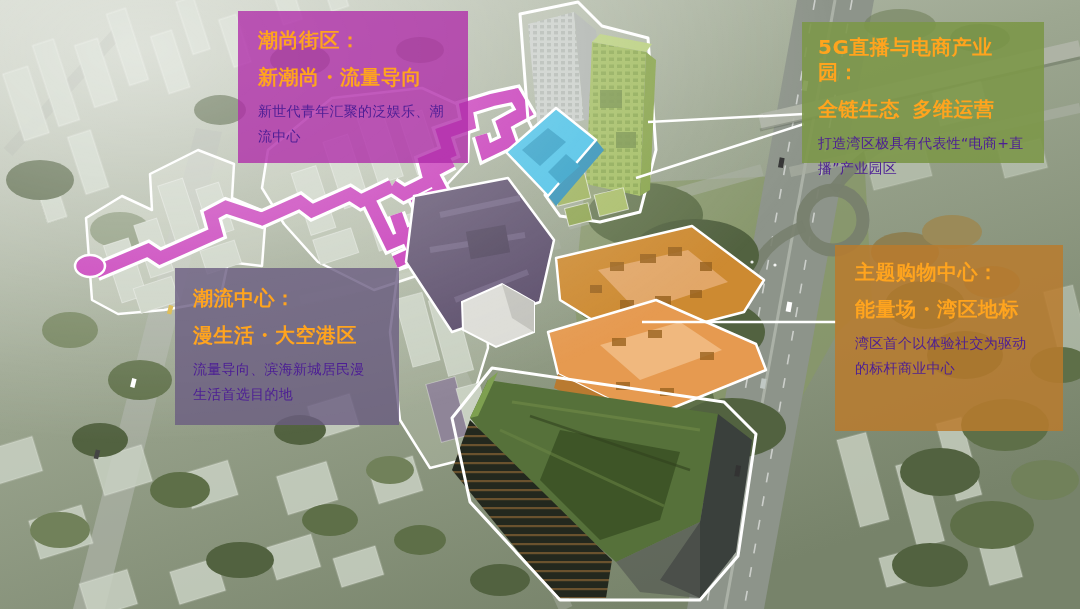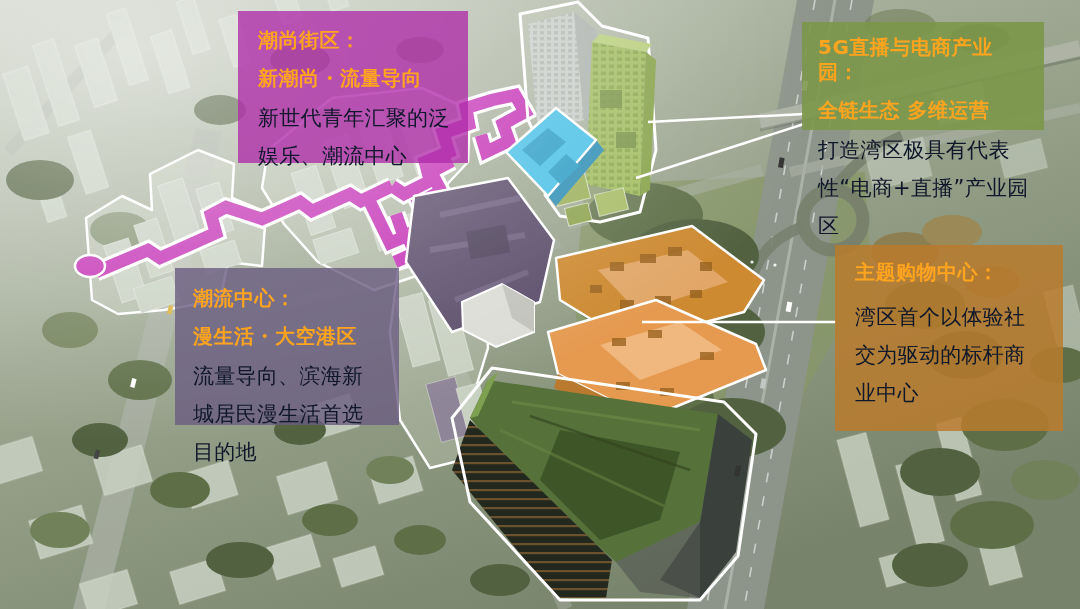--- a/index.html
+++ b/index.html
@@ -8,26 +8,26 @@
     font-family:"DejaVu Sans",sans-serif;background:#9aa48e;
   }
   #scene{position:absolute;left:0;top:0;width:1080px;height:609px;display:block;}
   .callout{
     position:absolute;box-sizing:border-box;z-index:5;
   }
   .callout .t1,.callout .t2{
     font-size:20px;font-weight:700;line-height:1.25;letter-spacing:.5px;
   }
   .callout .t1{margin-bottom:13px;}
-  .callout .t2{margin-bottom:8px;}
+  .callout .t2{margin-bottom:8px;font-family:Liberation Mono, monospace;}
   .callout .bd{
-    font-size:21px;color:#0f172a;line-height:1.82;letter-spacing:.3px;
+    font-size:14px;color:#4c1d95;line-height:1.82;letter-spacing:.3px;
   }
   #callout-fashion{left:238px;top:11px;width:230px;height:152px;padding:17px 16px 16px 20px;}
-  #callout-5g{left:802px;top:22px;width:242px;height:108px;padding:13px 14px 0 16px;}
+  #callout-5g{left:802px;top:22px;width:242px;height:141px;padding:13px 14px 0 16px;}
   #callout-art{left:175px;top:268px;width:224px;height:157px;padding:18px 26px 0 18px;}
   #callout-mall{left:835px;top:245px;width:228px;height:186px;padding:15px 32px 0 20px;}
 </style>
 </head>
 <body>
 
 <svg id="scene" viewBox="0 0 1080 609" aria-hidden="true">
   <defs>
     <linearGradient id="bg" x1="0" y1="0" x2="0.6" y2="1">
       <stop offset="0" stop-color="#c8cec0"></stop>
@@ -350,14 +350,15 @@
 </div>
 
 <div class="callout" id="callout-art" style="background-color: rgba(106, 92, 129, 0.8);">
   <div class="t1" style="color: rgb(255, 164, 30);">潮流中心：</div>
   <div class="t2" style="color: rgb(255, 164, 30);">漫生活・大空港区</div>
   <div class="bd">流量导向、滨海新城居民漫生活首选目的地</div>
 </div>
 
 <div class="callout" id="callout-mall" style="background-color: rgba(186, 123, 44, 0.84);">
   <div class="t1" style="color: rgb(255, 164, 30);">主题购物中心：</div>
+  <div class="t2" style="color: rgb(255, 164, 30);">能量场・湾区地标</div>
   <div class="bd">湾区首个以体验社交为驱动的标杆商业中心</div>
 </div>
 
 </body></html>

